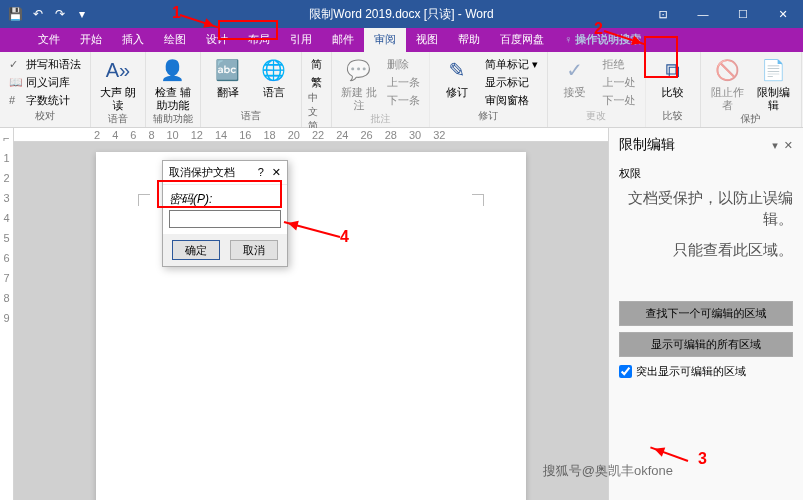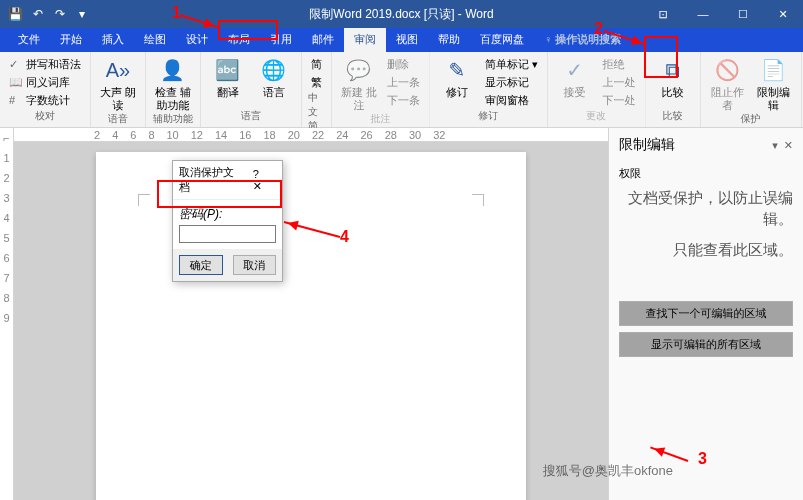--- a/index.html
+++ b/index.html
@@ -3,21 +3,21 @@
 <meta charset="utf-8">
 <style>
 *{margin:0;padding:0;box-sizing:border-box;font-family:"Microsoft YaHei",sans-serif;font-size:11px;}
 body{background:#e6e6e6;width:803px;height:500px;overflow:hidden;position:relative;}
 .titlebar{background:#2b579a;height:28px;display:flex;align-items:center;color:#fff;position:relative;}
 .qat{display:flex;gap:6px;padding:0 8px;}
 .qat span{width:16px;height:16px;display:flex;align-items:center;justify-content:center;color:#fff;font-size:12px;}
 .title{position:absolute;left:50%;transform:translateX(-50%);font-size:12px;}
 .winbtns{position:absolute;right:0;display:flex;}
 .winbtns span{width:40px;height:28px;display:flex;align-items:center;justify-content:center;}
-.tabs{background:#1d4ed8;height:24px;display:flex;padding-left:8px;}
+.tabs{background:#a21caf;height:24px;display:flex;padding-left:28px;}
 .tab{padding:4px 10px;color:#fff;cursor:pointer;}
 .tab.active{background:#f3f3f3;color:#2b579a;}
 .tab.tell{color:#b3c5e0;font-weight:bold;}
 .ribbon{background:#f3f3f3;height:76px;display:flex;border-bottom:1px solid #d4d4d4;}
 .group{display:flex;flex-direction:column;align-items:center;padding:2px 6px;border-right:1px solid #e1e1e1;justify-content:space-between;}
 .group-content{display:flex;gap:4px;align-items:flex-start;padding-top:2px;}
 .bigbtn{display:flex;flex-direction:column;align-items:center;width:42px;text-align:center;line-height:1.2;cursor:pointer;}
 .bigbtn .ico{width:28px;height:28px;display:flex;align-items:center;justify-content:center;font-size:20px;color:#2b579a;margin-bottom:2px;}
 .smallcol{display:flex;flex-direction:column;gap:1px;}
 .smallbtn{display:flex;align-items:center;gap:3px;padding:1px 3px;cursor:pointer;white-space:nowrap;}
@@ -34,21 +34,21 @@
 .corner.tr{top:42px;right:42px;border-left:none;border-bottom:none;}
 .sidepanel{width:195px;background:#f9f9f9;border-left:1px solid #d4d4d4;padding:8px 10px;display:flex;flex-direction:column;position:relative;}
 .panelhead{display:flex;justify-content:space-between;align-items:center;margin-bottom:8px;}
 .panelhead h3{font-size:14px;font-weight:normal;}
 .panelhead .ctrls span{margin-left:6px;cursor:pointer;color:#666;}
 .section-label{font-size:11px;margin:4px 0;}
 .desc{font-size:15px;color:#555;margin:2px 0 8px;line-height:1.4;text-align:right;}
 .panelbtn{width:100%;border:1px solid #adadad;background:#a3a3a3;padding:4px;margin:3px 0;cursor:pointer;font-size:11px;}
 .chk{display:flex;align-items:center;gap:4px;margin-top:4px;font-size:11px;}
 .chk input{margin:0;}
-.dialog{position:absolute;left:172px;top:160px;width:111px;background:#fff;border:1px solid #aaa;box-shadow:2px 2px 8px rgba(0,0,0,0.25);z-index:50;}
+.dialog{position:absolute;left:162px;top:160px;width:126px;background:#fff;border:1px solid #aaa;box-shadow:2px 2px 8px rgba(0,0,0,0.25);z-index:50;}
 .dlgtitle{background:#fff;padding:4px 6px;display:flex;justify-content:space-between;align-items:center;border-bottom:1px solid #eee;font-size:11px;}
 .dlgtitle .r span{margin-left:8px;cursor:pointer;}
 .dlgbody{padding:6px;}
 .dlgbody label{font-size:12px;font-style:italic;}
 .dlgbody input[type=password]{width:100%;border:1px solid #7a7a7a;height:18px;margin-top:2px;padding:1px 2px;}
 .dlgbtns{display:flex;justify-content:center;gap:10px;padding:6px;background:#f0f0f0;}
 .dlgbtns button{width:48px;height:20px;border:1px solid #adadad;background:#e1e1e1;cursor:pointer;font-size:11px;}
 .dlgbtns button.primary{border:1px solid #2b579a;}
 .annot{position:absolute;z-index:90;color:#ff0000;font-weight:bold;font-size:16px;pointer-events:none;}
 .arrow-line{position:absolute;background:#ff0000;height:2px;transform-origin:left center;z-index:89;}
@@ -286,20 +286,24 @@
     <div class="panelhead">
       <h3>限制编辑</h3>
       <div class="ctrls"><span>▾</span><span>✕</span></div>
     </div>
     <div class="section-label">权限</div>
     <div class="desc">文档受保护，以防止误编辑。</div>
     <div class="desc">只能查看此区域。</div>
     <div style="height:30px"></div>
     <button class="panelbtn">查找下一个可编辑的区域</button>
     <button class="panelbtn">显示可编辑的所有区域</button>
+    <label class="chk">
+        <input type="checkbox" checked="" style="">
+        <span>突出显示可编辑的区域</span>
+      </label>
   </div>
 </div>
 
 <div class="dialog">
   <div class="dlgtitle">
     <span>取消保护文档</span>
     <span class="r"><span>?</span><span>✕</span></span>
   </div>
   <div class="dlgbody">
     <label>密码(P):</label>

